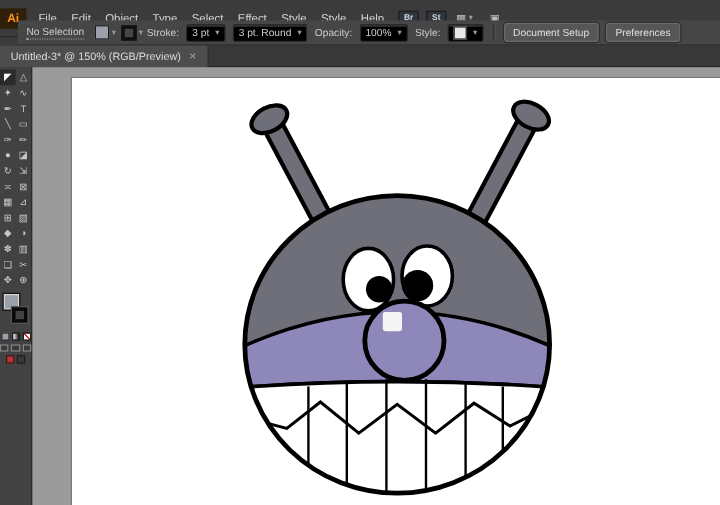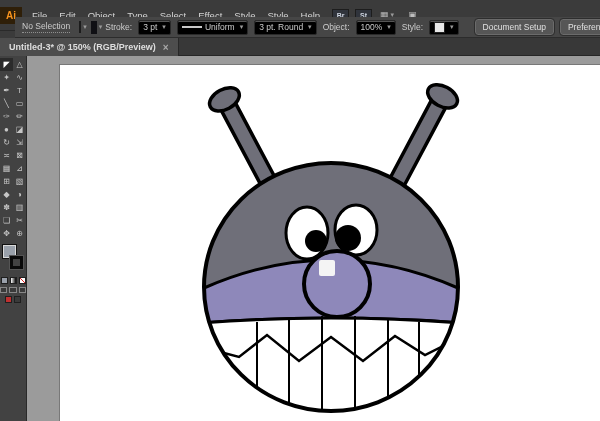--- a/index.html
+++ b/index.html
@@ -36,21 +36,21 @@
   .profline { display:inline-block; width:20px; border-top:2px solid #c9c9c9; }
   .stylesw { width:11px; height:11px; background:#e8e8e8; border:1px solid #222; }
   .vdiv { width:1px; height:14px; background:#2e2e2e; margin:0 5px;
     box-shadow:1px 0 0 #565656; }
   .btn { height:16px; padding:0 7px; background:#565656; border:1px solid #6b6b6b;
     outline:1px solid #2e2e2e; border-radius:3px; color:#e0e0e0; font-size:8.5px;
     display:flex; align-items:center; margin:12px 3px; }
 
   
   .tabbar { position:absolute; left:0; top:38px; width:600px; height:18px;
-    background:#383838; border-bottom:1px solid #262626; display:flex;font-weight:bold; }
+    background:#383838; border-bottom:1px solid #262626; display:flex; }
   .tab { height:18px; background:#4d4d4d; border-right:1px solid #282828;
     display:flex; align-items:center; gap:7px; padding:0 9px; color:#dedede;
     font-size:9px; }
   .tabclose { color:#a9a9a9; font-size:10px; }
 
   
   .toolbar { position:absolute; left:0; top:56px; width:27px; height:365px;
     background:#424242; border-right:1px solid #292929; }
   .tools { display:grid; grid-template-columns:13px 13px; justify-content:center;
     padding-top:2px; }
@@ -102,29 +102,24 @@
   <span class="sw" style="background:#9aa1ab"></span>
   <span class="chev">▾</span>
   <span class="sw sw-stroke"></span>
   <span class="chev">▾</span>
   <span class="lbl">Stroke:</span>
   <span class="combo">
     <span>3 pt</span>
     <span class="chev">▾</span>
   </span>
   <span class="combo">
-    <span class="profline"></span>
-    <span>Uniform</span>
-    <span class="chev">▾</span>
-  </span>
-  <span class="combo">
     <span>3 pt. Round</span>
     <span class="chev">▾</span>
   </span>
-  <span class="lbl">Object:</span>
+  <span class="lbl">Opacity:</span>
   <span class="combo">
     <span>100%</span>
     <span class="chev">▾</span>
   </span>
   <span class="lbl">Style:</span>
   <span class="combo">
     <span class="stylesw"></span>
     <span class="chev">▾</span>
   </span>
   <span class="vdiv"></span>

